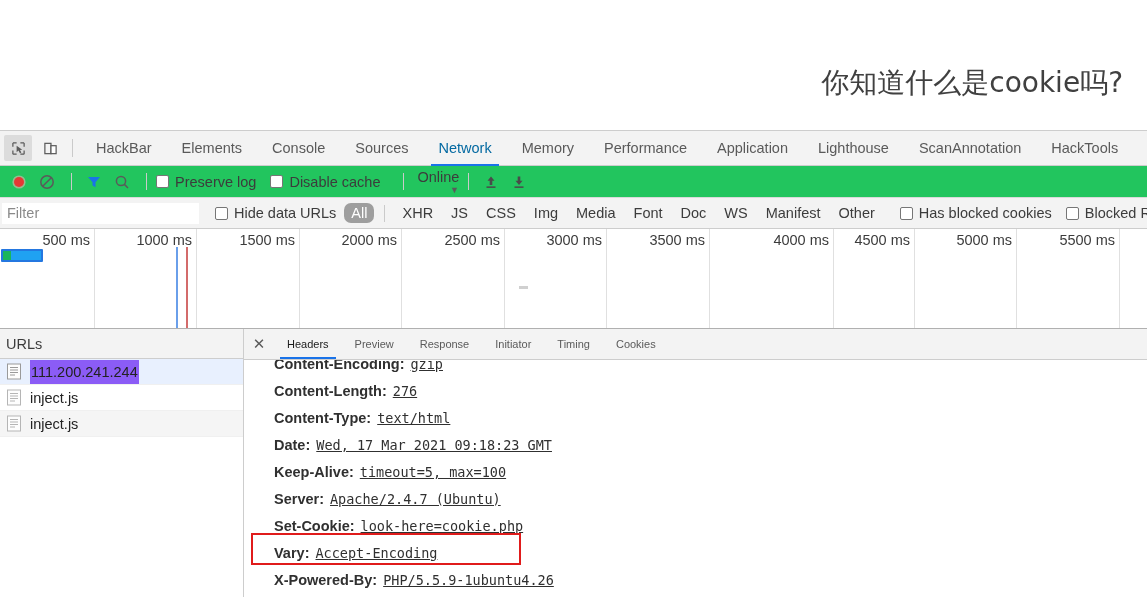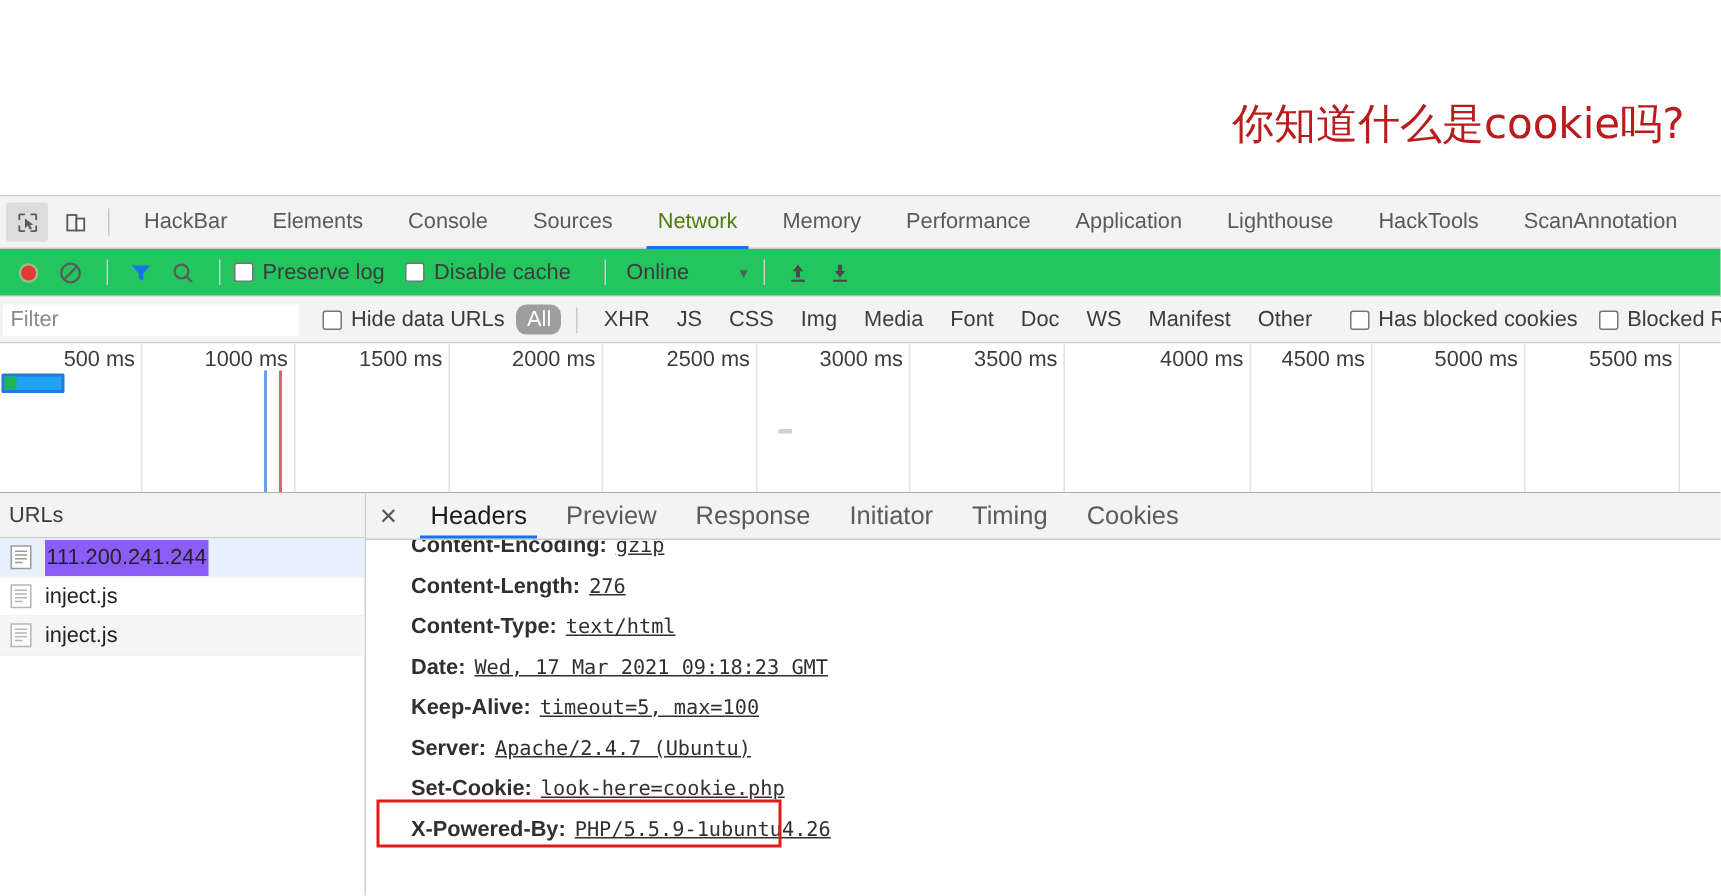--- a/index.html
+++ b/index.html
@@ -10,21 +10,21 @@
     overflow: hidden;
   }
 
   
   .page-area {
     position: absolute; left: 0; top: 0; width: 1147px; height: 130px;
     background: #ffffff;
   }
   .page-question {
     position: absolute; right: 24px; top: 64px;
-    font-size: 28px; color: #b91c1c;
+    font-size: 28px; color: #404040;
     font-family: "DejaVu Sans", "Liberation Sans", sans-serif;
     white-space: nowrap;
   }
 
   
   .devtools {
     position: absolute; left: 0; top: 130px; width: 1147px; height: 467px;
     background: #ffffff;
     border-top: 1px solid #cdcdcd;
   }
@@ -49,21 +49,21 @@
     width: 1px; height: 18px; background: #cacaca; margin: 0 8px;
   }
   .tabs { display: flex; align-items: stretch; height: 35px; }
   .tab {
     display: flex; align-items: center;
     padding: 0 15px;
     font-size: 14.5px; color: #5a5a5a;
     cursor: pointer; white-space: nowrap;
     position: relative;
   }
-  .tab.selected { color: #4d7c0f; }
+  .tab.selected { color: #0369a1; }
   .tab.selected::after {
     content: ""; position: absolute; left: 8px; right: 8px; bottom: 0;
     height: 2px; background: #1a73e8;
   }
 
   
   .net-toolbar {
     position: relative; height: 32px;
     background: #22c55e;
     border-bottom: 1px solid #dadada;
@@ -76,21 +76,21 @@
   }
   .vsep { width: 1px; height: 17px; background: #cacaca; margin: 0 9px; }
   .checkrow { display: flex; align-items: center; cursor: pointer; margin-right: 14px; }
   .cbox {
     width: 13px; height: 13px; border: 1px solid #767676; background: #fff;
     border-radius: 2px; margin-right: 6px; flex: none;
   }
   .checkrow span { font-size: 14.5px; color: #3c3c3c; white-space: nowrap; }
   .throttle {
     display: flex; align-items: center; cursor: pointer;
-    font-size: 14.5px; color: #3c3c3c; padding-left: 4px;
+    font-size: 14.5px; color: #3c3c3c; padding-left: 4px; flex-direction: column;
   }
   .throttle .caret {
     margin-left: 32px; font-size: 9px; color: #5a5a5a;
   }
 
   
   .filter-bar {
     position: relative; height: 31px;
     background: #f3f3f3;
     border-bottom: 1px solid #cdcdcd;
@@ -184,21 +184,21 @@
     height: 31px; background: #f3f3f3;
     border-bottom: 1px solid #cdcdcd;
     display: flex; align-items: stretch;
   }
   .close-x {
     width: 30px; display: flex; align-items: center; justify-content: center;
     cursor: pointer; font-size: 15px; color: #5a5a5a;
   }
   .dtab {
     display: flex; align-items: center; padding: 0 13px;
-    font-size: 17px; color: #5a5a5a; cursor: pointer;
+    font-size: 11px; color: #5a5a5a; cursor: pointer;
     position: relative; white-space: nowrap;
   }
   .dtab.selected { color: #1a1a1a; }
   .dtab.selected::after {
     content: ""; position: absolute; left: 6px; right: 6px; bottom: 0;
     height: 2px; background: #1a73e8;
   }
   .headers-body {
     flex: 1; position: relative; overflow: hidden;
     padding: 0 0 0 30px;
@@ -250,22 +250,22 @@
     <div class="tabs">
       <div class="tab">HackBar</div>
       <div class="tab">Elements</div>
       <div class="tab">Console</div>
       <div class="tab">Sources</div>
       <div class="tab selected">Network</div>
       <div class="tab">Memory</div>
       <div class="tab">Performance</div>
       <div class="tab">Application</div>
       <div class="tab">Lighthouse</div>
+      <div class="tab">ScanAnnotation</div>
       <div class="tab">HackTools</div>
-      <div class="tab">ScanAnnotation</div>
     </div>
   </div>
 
   <div class="net-toolbar">
     <div class="tool-icon">
       <svg width="18" height="18" viewBox="0 0 18 18">
         <circle cx="9" cy="9" r="6.6" fill="#f4b6b6" opacity="0.55"></circle>
         <circle cx="9" cy="9" r="5" fill="#e53935"></circle>
       </svg>
     </div>
@@ -467,20 +467,24 @@
         </div>
         <div class="hline">
           <span class="hkey">Server:</span>
           <span class="hval">Apache/2.4.7 (Ubuntu)</span>
         </div>
         <div class="hline">
           <span class="hkey">Set-Cookie:</span>
           <span class="hval">look-here=cookie.php</span>
         </div>
         <div class="hline">
+          <span class="hkey">Vary:</span>
+          <span class="hval">Accept-Encoding</span>
+        </div>
+        <div class="hline">
           <span class="hkey">X-Powered-By:</span>
           <span class="hval">PHP/5.5.9-1ubuntu4.26</span>
         </div>
 
         <div class="redbox" style="left:7px; top:173px; width:270px; height:32px;"></div>
       </div>
     </div>
   </div>
 </div>
 

